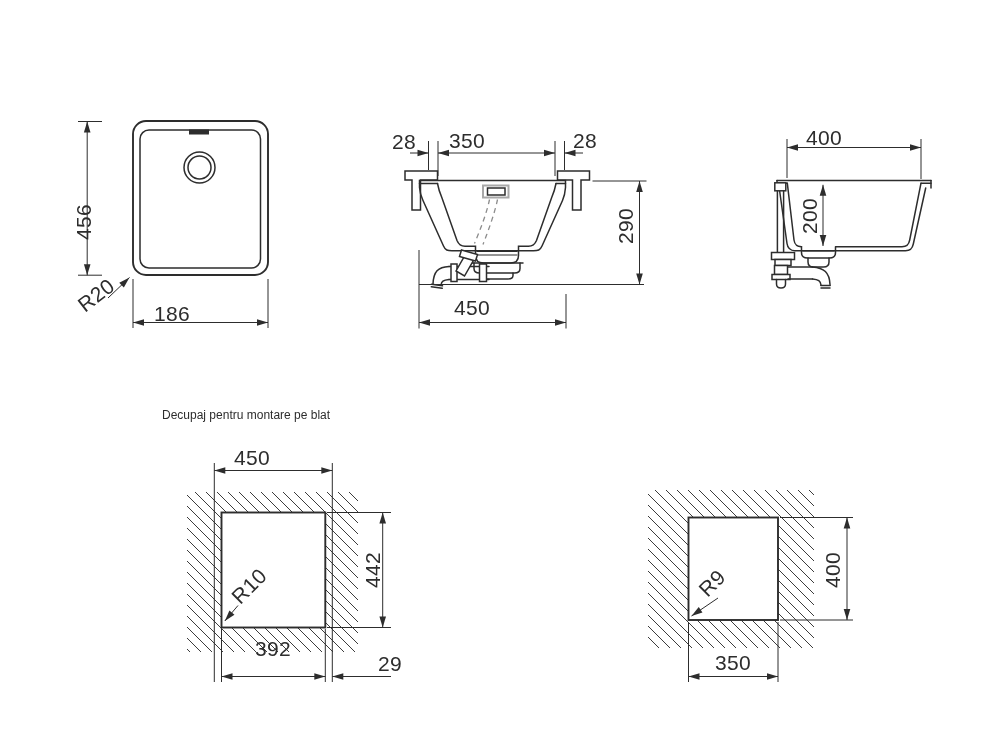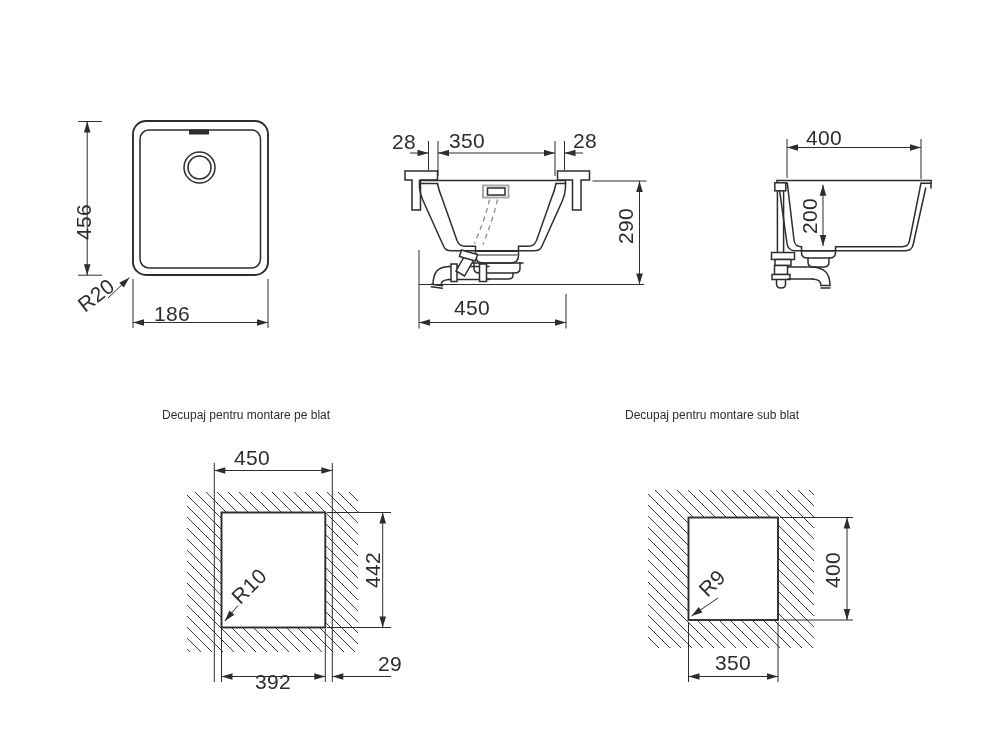--- a/index.html
+++ b/index.html
@@ -176,25 +176,24 @@
 <span class="lbl" style="left:404px;top:141px;">28</span>
 <span class="lbl" style="left:467px;top:140px;">350</span>
 <span class="lbl" style="left:585px;top:140px;">28</span>
 <span class="lbl r90" style="left:625px;top:226px;">290</span>
 <span class="lbl" style="left:472px;top:307px;">450</span>
 
 <span class="lbl" style="left:824px;top:137px;">400</span>
 <span class="lbl r90" style="left:809px;top:216px;">200</span>
 
 <span class="title" style="left:162px;top:409px;">Decupaj pentru montare pe blat</span>
-<span class="title" style="left:625px;top:409px;">Decupaj pentru montare sub blat</span>
 
 <span class="lbl" style="left:252px;top:457px;">450</span>
 <span class="lbl r45" style="left:249px;top:586px;">R10</span>
 <span class="lbl r90" style="left:372px;top:570px;">442</span>
-<span class="lbl" style="left:273px;top:681px;">392</span>
+<span class="lbl" style="left:273px;top:648px;">392</span>
 <span class="lbl" style="left:390px;top:663px;">29</span>
 
 <span class="lbl r90" style="left:832px;top:570px;">400</span>
 <span class="lbl r45" style="left:712px;top:583px;">R9</span>
 <span class="lbl" style="left:733px;top:662px;">350</span>
 
 </div>
 
 </body></html>

